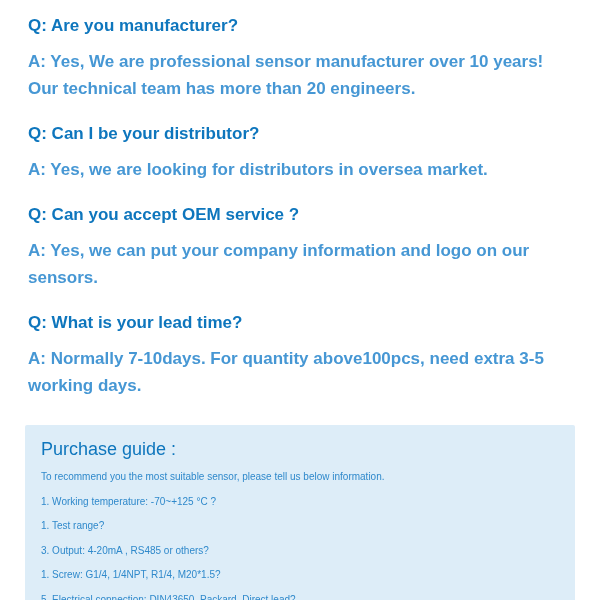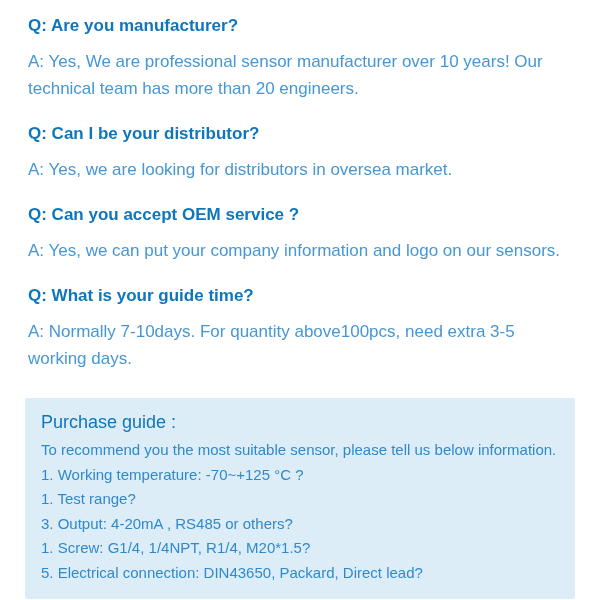--- a/index.html
+++ b/index.html
@@ -33,37 +33,38 @@
     font-size: 17px;
     font-weight: bold;
     line-height: 24px;
     margin: 0 0 10px 0;
   }
   .answer {
     color: var(--answer);
     font-size: 17px;
     line-height: 27px;
     margin: 0 0 20px 0;
+    font-weight: bold;
   }
   .purchase-guide {
     margin: 26px 25px 0 25px;
     background: var(--guide-background);
     border-radius: 2px;
     padding: 12px 16px 14px 16px;
   }
   .guide-title {
     color: var(--guide-title);
     font-size: 18px;
     font-weight: normal;
     line-height: 24px;
     margin: 0 0 4px 0;
   }
   .guide-line {
     color: var(--guide-text);
-    font-size: 15px;
+    font-size: 10px;
     line-height: 24.5px;
     margin: 0;
   }
 </style>
 </head>
 <body>
 
 <div class="page">
 
   <div class="faq">
@@ -77,21 +78,21 @@
       <p class="question">Q: Can I be your distributor?</p>
       <p class="answer">A: Yes, we are looking for distributors in oversea market.</p>
     </div>
 
     <div>
       <p class="question">Q: Can you accept OEM service ?</p>
       <p class="answer">A: Yes, we can put your company information and logo on our sensors.</p>
     </div>
 
     <div>
-      <p class="question">Q: What is your guide time?</p>
+      <p class="question">Q: What is your lead time?</p>
       <p class="answer">A: Normally 7-10days. For quantity above100pcs, need extra 3-5 working days.</p>
     </div>
 
   </div>
 
   <div class="purchase-guide">
     <p class="guide-title">Purchase guide :</p>
     <p class="guide-line">To recommend you the most suitable sensor, please tell us below information.</p>
     <p class="guide-line">1. Working temperature: -70~+125 °C ?</p>
     <p class="guide-line">1. Test range?</p>

